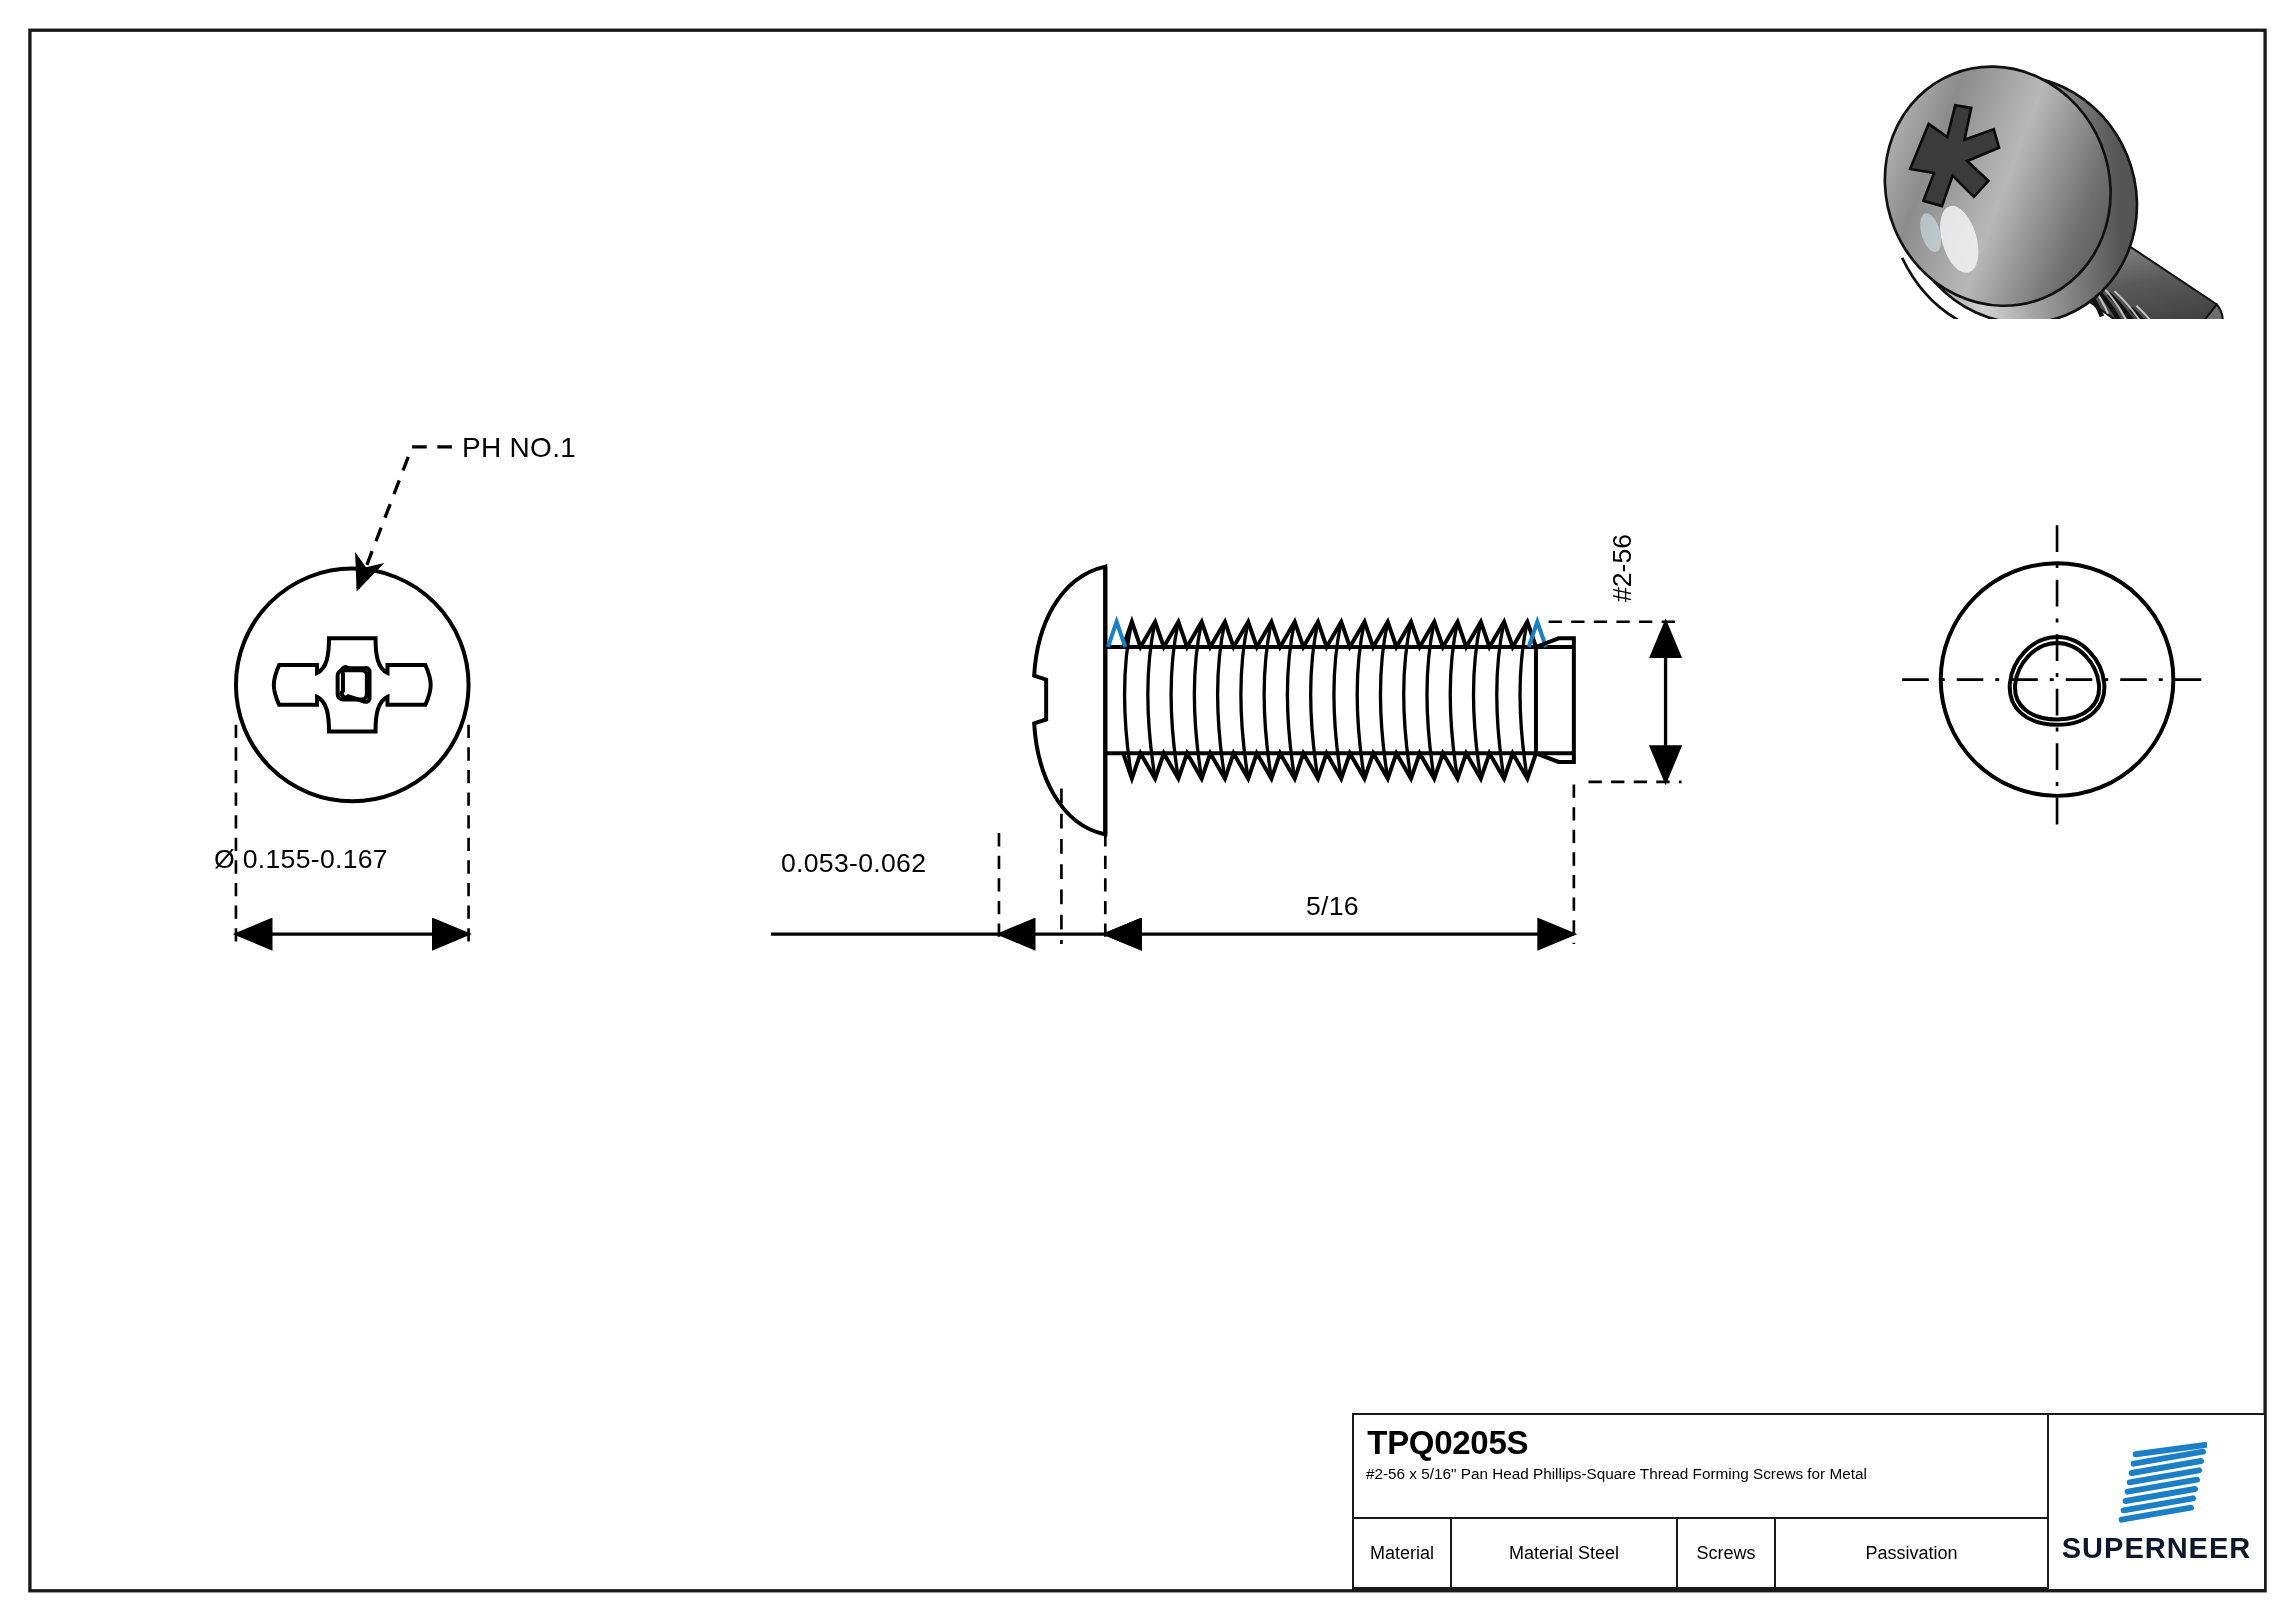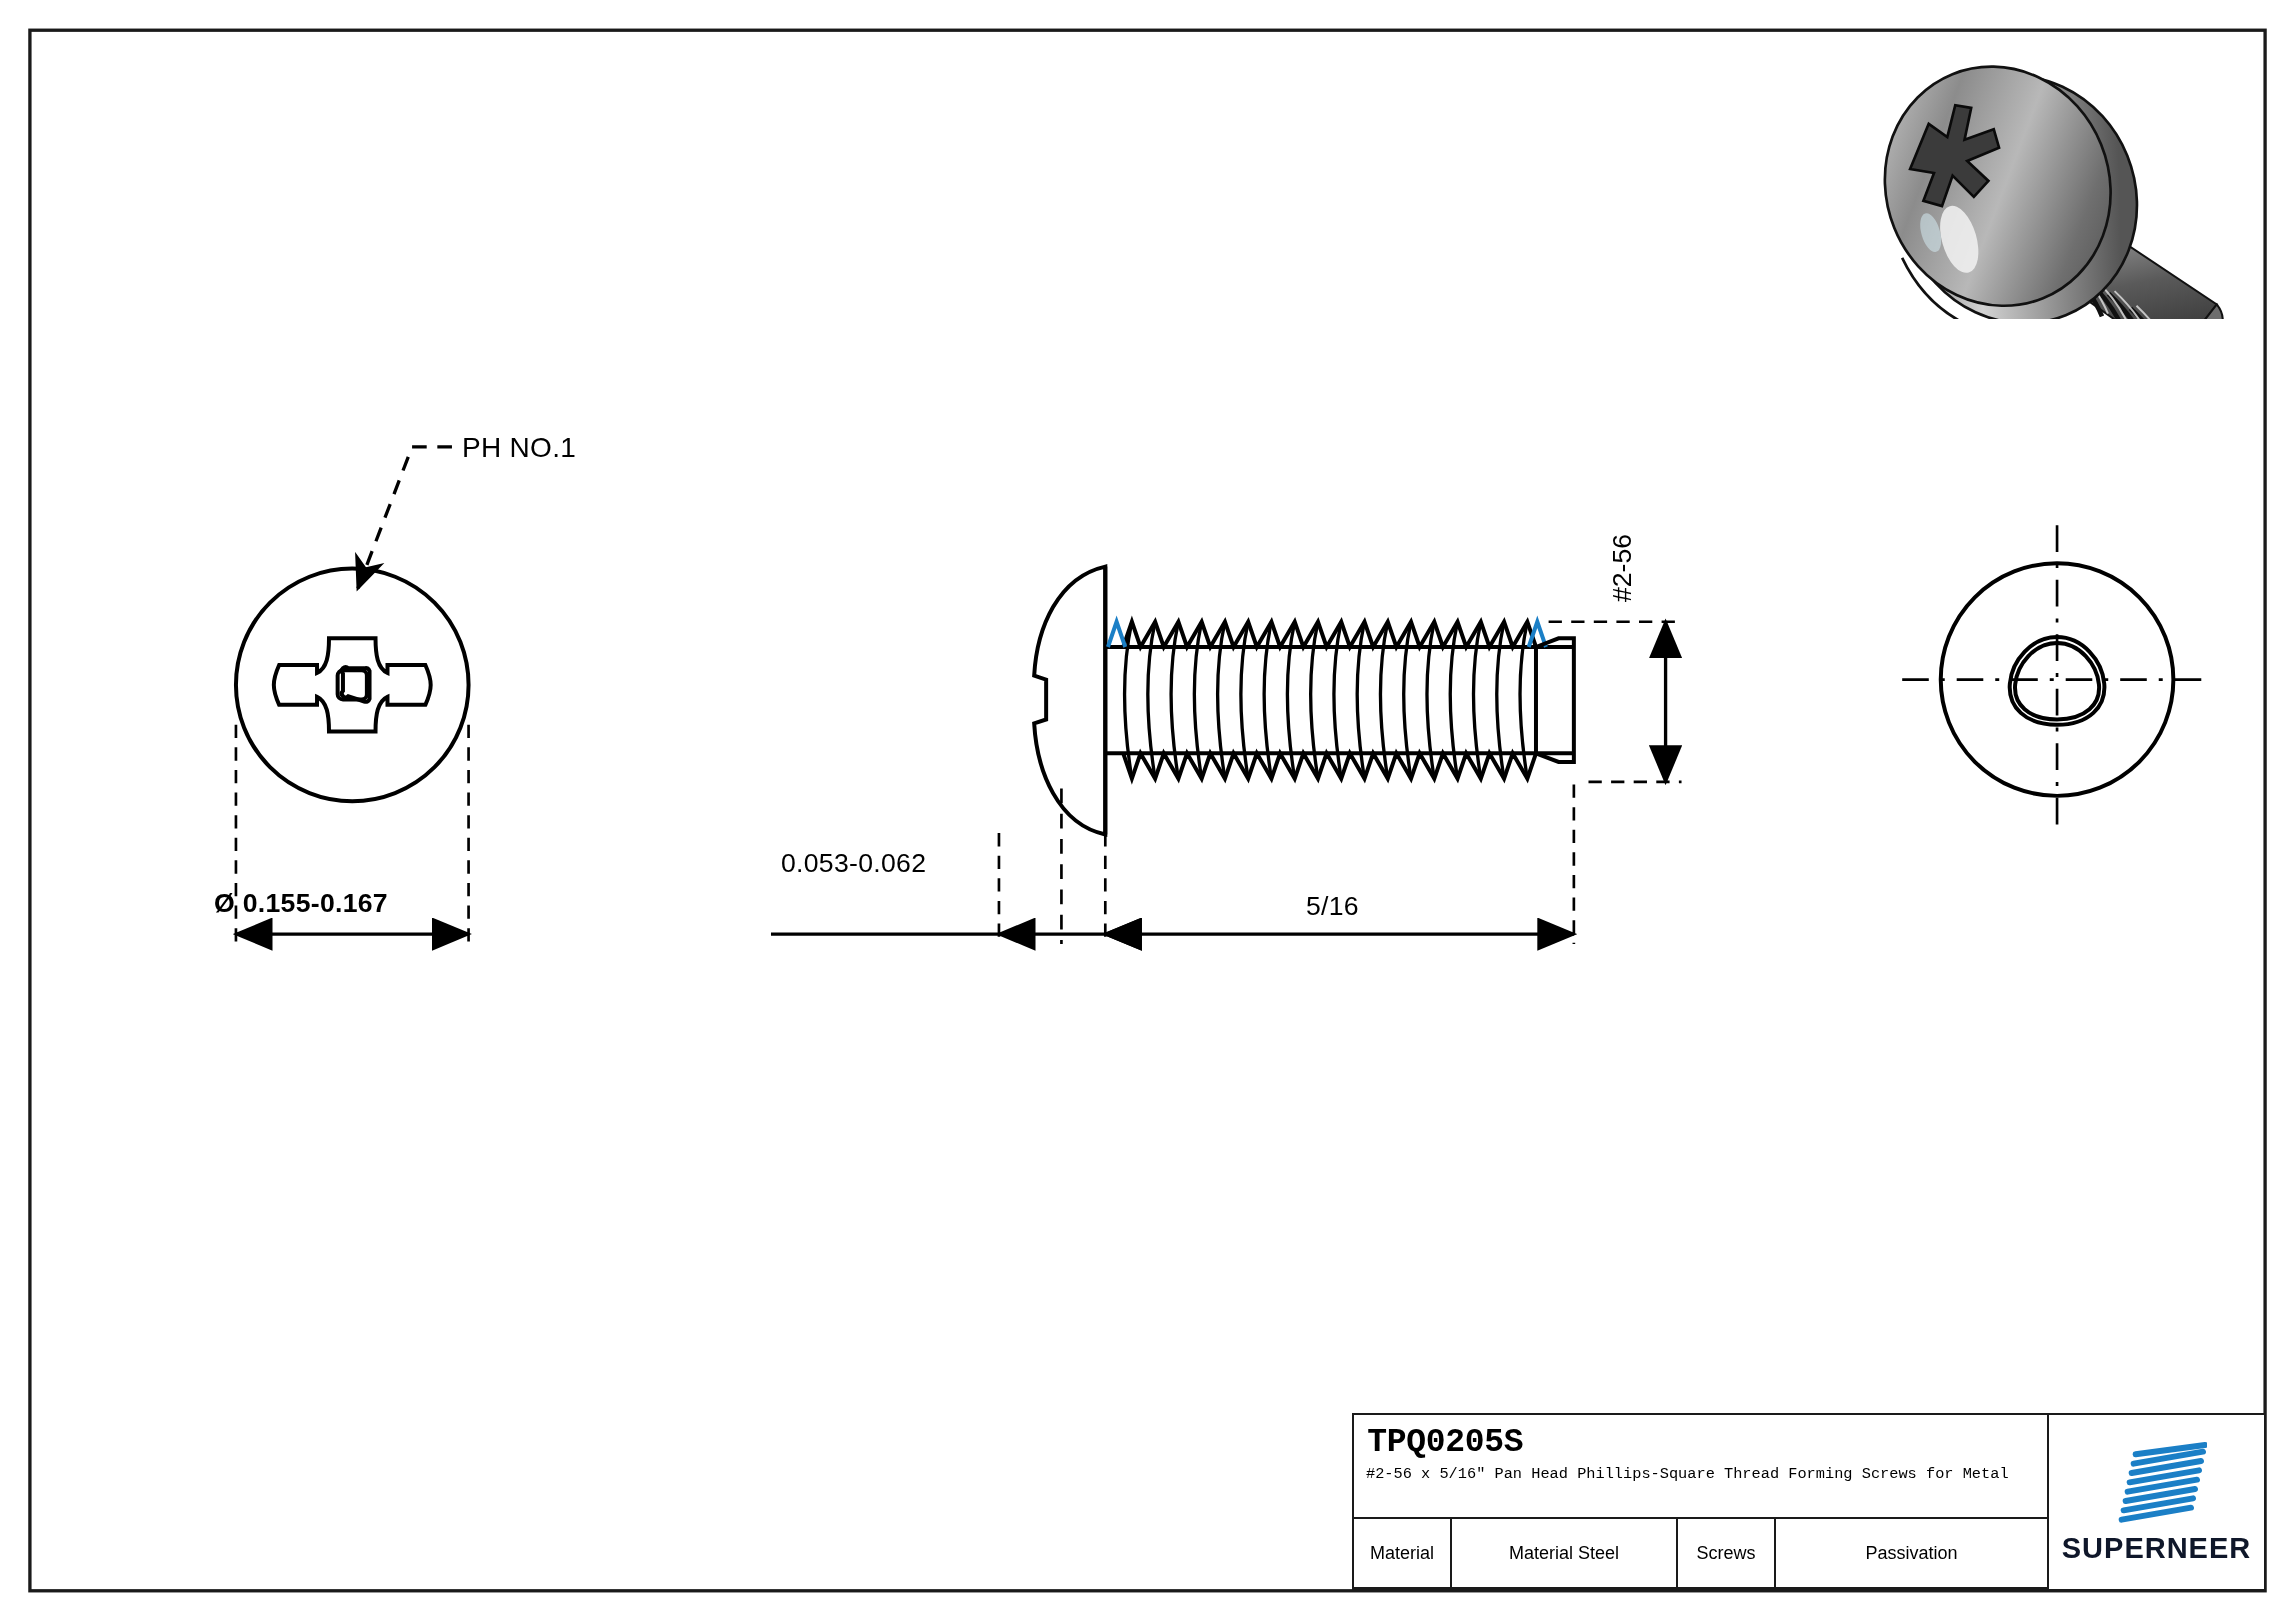--- a/index.html
+++ b/index.html
@@ -13,21 +13,21 @@
   svg.layer{position:absolute;left:0;top:0;width:2295px;height:1621px;overflow:visible;}
 
   
   #title-block{
     position:absolute;left:1352px;top:1413px;width:914px;height:178px;
     border:2.7px solid #1a1a1a;box-sizing:border-box;background:#fff;
     display:flex;
   }
   #tb-left{width:695px;height:100%;box-sizing:border-box;display:flex;flex-direction:column;
            border-right:2.7px solid #1a1a1a;}
-  #tb-info{flex:0 0 104px;box-sizing:border-box;padding:8px 0 0 12px;border-bottom:2.7px solid #1a1a1a;font-family:Liberation Mono, monospace;}
+  #tb-info{flex:0 0 104px;box-sizing:border-box;padding:8px 0 0 12px;border-bottom:2.7px solid #1a1a1a;}
   #tb-partno{font-size:33px;font-weight:bold;letter-spacing:-0.3px;line-height:1;margin:2.7px 0 6.6px 1.3px;}
   #tb-desc{font-size:15.3px;line-height:1.22;max-width:665px;}
   .tb-row{display:flex;flex:1 1 0;box-sizing:border-box;}
   .tb-row.first{border-bottom:2.7px solid #1a1a1a;}
   .tb-cell{box-sizing:border-box;display:flex;align-items:center;justify-content:center;
            font-size:18px;height:100%;}
   .tb-cell.bdr{border-right:2.7px solid #1a1a1a;}
   .c-label{flex:0 0 98px;}
   .c-value{flex:0 0 226px;}
   .c-label2{flex:0 0 98px;}
@@ -36,21 +36,21 @@
   
   #tb-logo{flex:1 1 auto;display:flex;flex-direction:column;align-items:center;justify-content:center;}
   #logo-mark{width:100px;height:88px;margin-bottom:5.3px;}
   #logo-word{font-size:29px;font-weight:bold;letter-spacing:1px;color:#0f172a;line-height:1;}
 
   
   #render3d{position:absolute;left:1841px;top:6.6px;width:425px;height:312px;}
 
   
   .dimtext{position:absolute;font-size:26.6px;letter-spacing:0.3px;white-space:nowrap;}
-  #dim-head-dia{left:214px;top:888px;font-weight:bold;}
+  #dim-head-dia{left:214px;top:844px;}
   #dim-head-h{left:781px;top:848px;}
   #dim-len{left:1306px;top:891px;}
   #lbl-ph{left:462px;top:432px;font-size:28px;}
   #lbl-thread{position:absolute;left:1607px;top:602px;font-size:26.6px;
               transform:rotate(-90deg);transform-origin:left top;white-space:nowrap;}
 </style>
 </head>
 <body>
 
 <div id="sheet">

